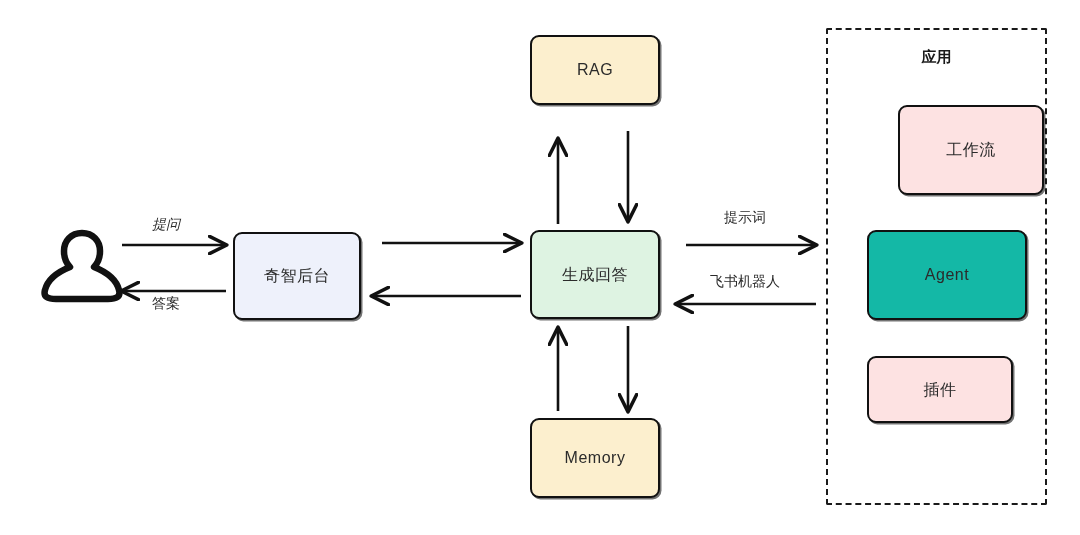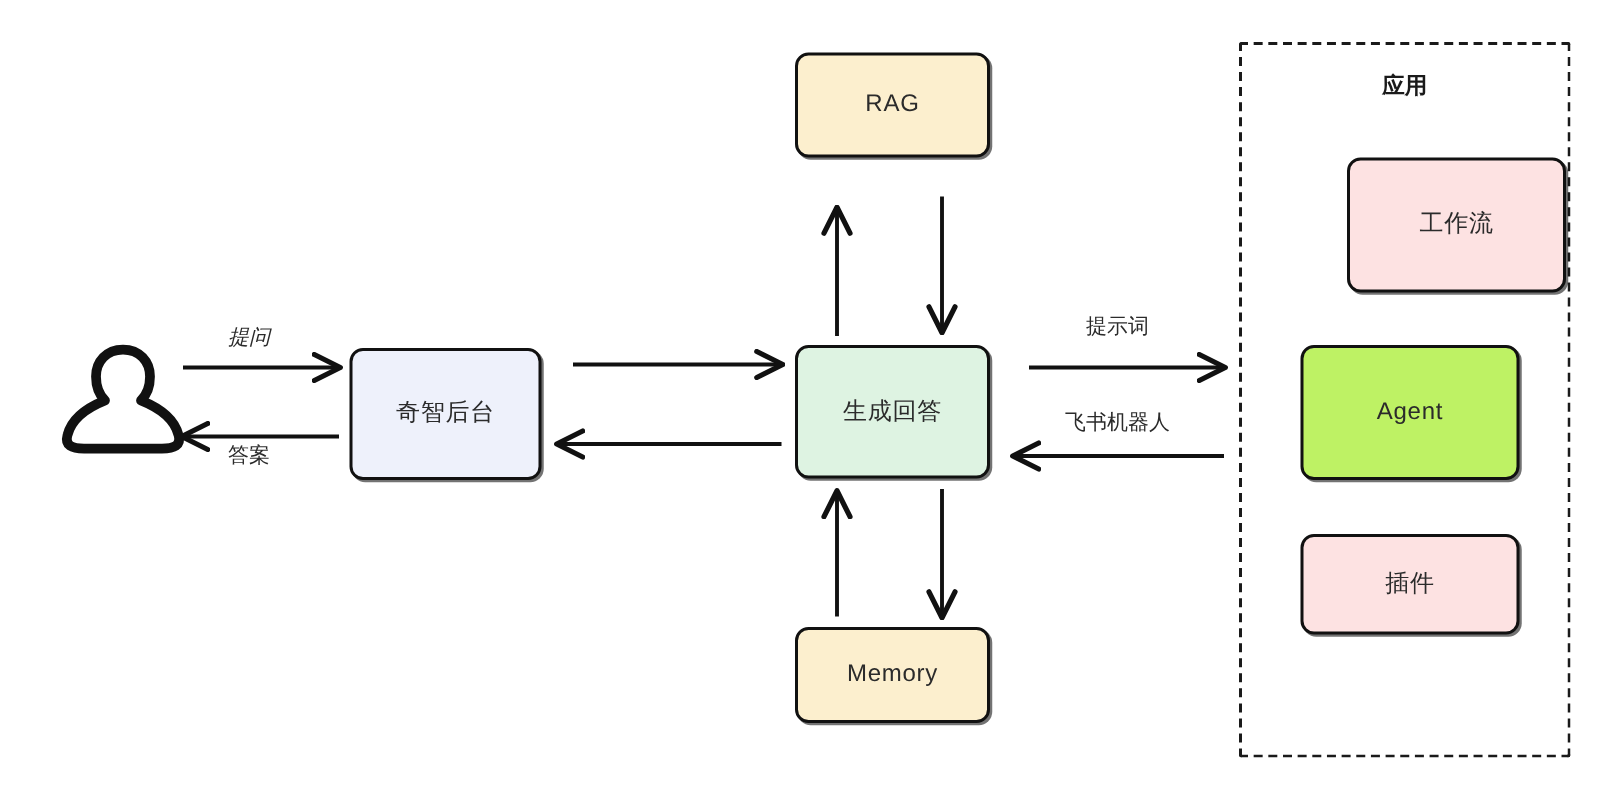--- a/index.html
+++ b/index.html
@@ -35,24 +35,24 @@
     box-shadow: 1.5px 1.5px 0 rgba(0,0,0,0.55);
   }
   .node-label {
     pointer-events: none;
     line-height: 1;
   }
 
   
   #node-rag      { left: 530px; top: 35px;  width: 130px; height: 70px;  background: #FCEFCE; }
   #node-backend  { left: 530px; top: 230px; width: 130px; height: 89px;  background: #DEF3E2; }
-  #node-memory   { left: 530px; top: 418px; width: 130px; height: 64px;  background: #FCEFCE; }
+  #node-memory   { left: 530px; top: 418px; width: 130px; height: 80px;  background: #FCEFCE; }
   #node-bot      { left: 233px; top: 232px; width: 128px; height: 88px;  background: #EEF1FB; }
   #node-workflow { left: 898px; top: 105px; width: 146px; height: 90px;  background: #FDE2E2; }
-  #node-agent    { left: 867px; top: 230px; width: 146px; height: 90px;  background: #bef264; }
+  #node-agent    { left: 867px; top: 230px; width: 160px; height: 90px;  background: #14b8a6; }
   #node-plugin   { left: 867px; top: 356px; width: 146px; height: 67px;  background: #FDE2E2; text-align: center; }
 
   
   #app-group {
     position: absolute;
     left: 826px; top: 28px;
     width: 221px; height: 477px;
     box-sizing: border-box;
     border: 2.5px dashed #1a1a1a;
     border-radius: 2px;

